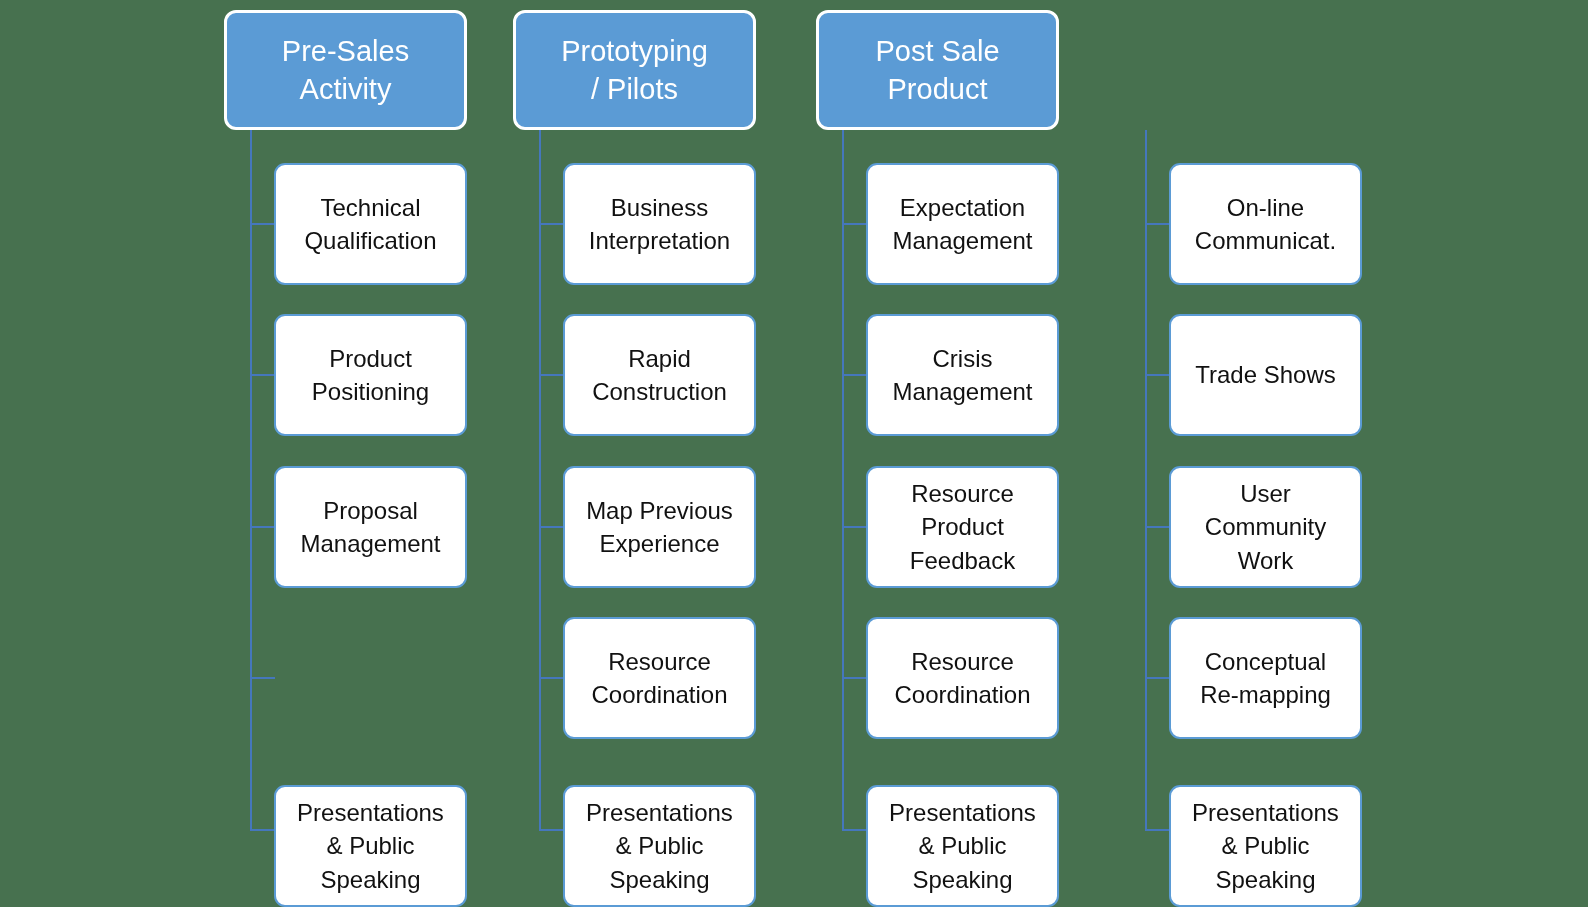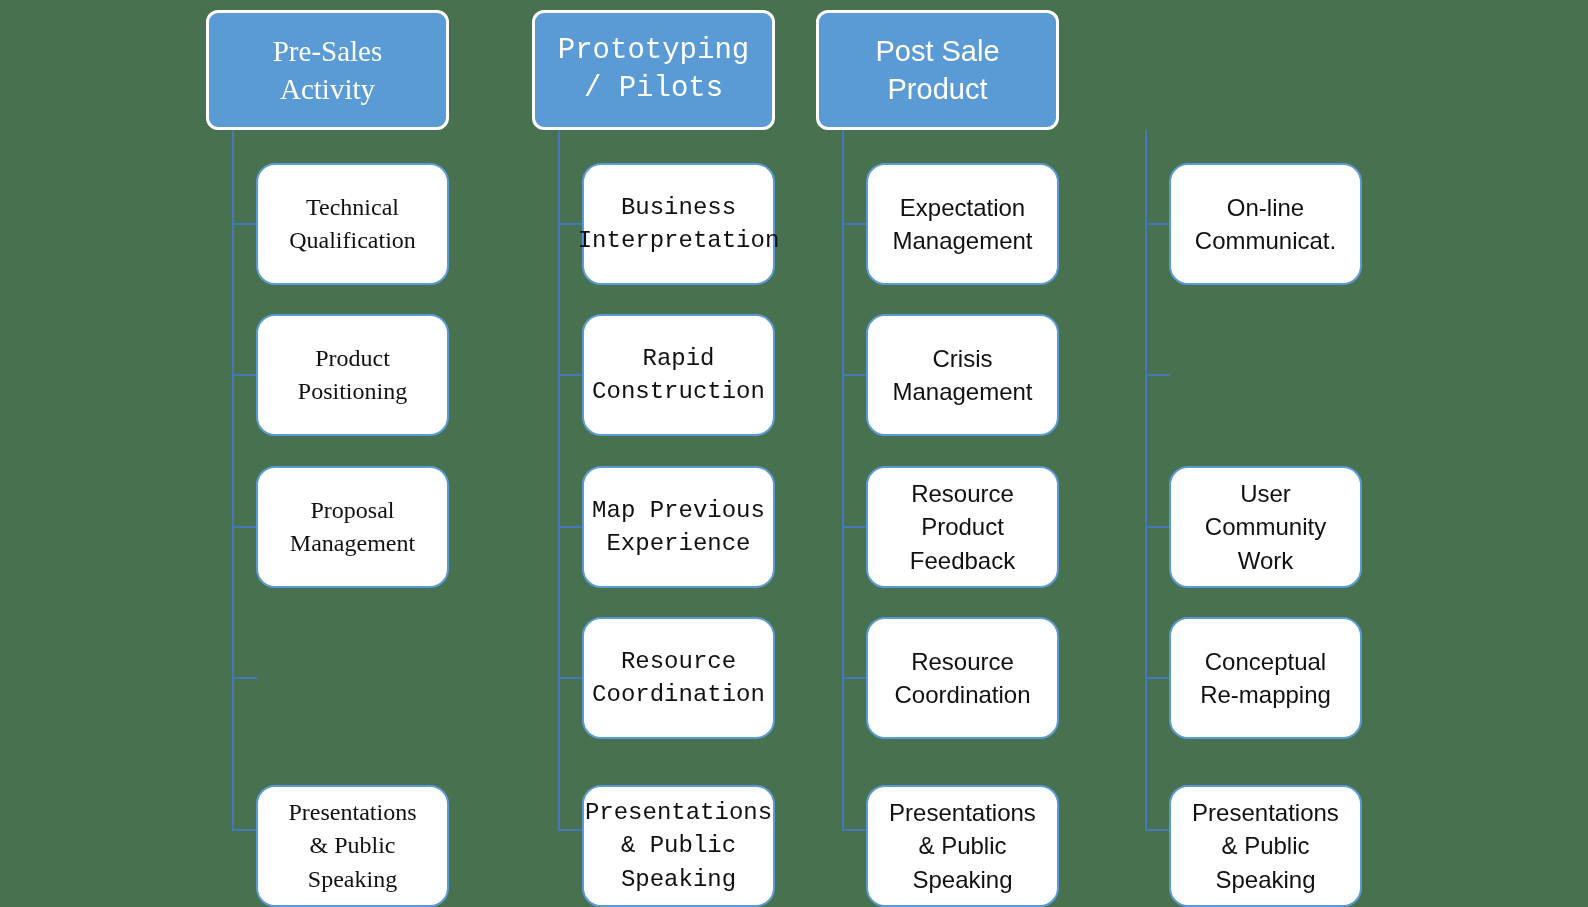--- a/index.html
+++ b/index.html
@@ -5,22 +5,22 @@
   html, body { margin: 0; padding: 0; }
   .canvas {
     position: relative;
     width: 1588px;
     height: 907px;
     background: var(--background, #47714F);
     font-family: "Liberation Sans", sans-serif;
     overflow: hidden;
   }
   .column { position: absolute; top: 0; width: 303px; height: 907px; }
-  .col-0 { left: 206px; font-family: Liberation Serif, serif; }
-  .col-1 { left: 532px; font-family: Liberation Mono, monospace; }
+  .col-0 { left: 224px; }
+  .col-1 { left: 513px; }
   .col-2 { left: 816px; }
   .col-3 { left: 1119px; }
 
   .header {
     position: absolute; left: 0; top: 10px;
     width: 243px; height: 120px;
     box-sizing: border-box;
     background: var(--accent, #5B9BD5);
     border: 3px solid var(--header_border, #FFFFFF);
     border-radius: 12px;
@@ -43,21 +43,21 @@
   }
   .b0 { top: 223px; } .b1 { top: 374px; } .b2 { top: 526px; }
   .b3 { top: 677px; } .b4 { top: 829px; }
 
   .node {
     position: absolute; left: 50px;
     width: 193px; height: 122px;
     box-sizing: border-box;
     background: var(--node_fill, #FFFFFF);
     border: 2.6px solid var(--node_border, #5B9BD5);
-    border-radius: 19px;
+    border-radius: 11px;
     color: var(--node_text, #111111);
     display: flex; align-items: center; justify-content: center;
     text-align: center;
     font-size: 24px; line-height: 1.38;
     white-space: pre-line;
   }
   .n0 { top: 163px; } .n1 { top: 314px; } .n2 { top: 466px; }
   .n3 { top: 617px; } .n4 { top: 769px; margin-top: 16px; }
 </style>
 </head>
@@ -132,20 +132,21 @@
 
   <div class="column col-3">
     <div class="trunk"></div>
     <div class="branch b0"></div>
     <div class="branch b1"></div>
     <div class="branch b2"></div>
     <div class="branch b3"></div>
     <div class="branch b4"></div>
     <div class="node n0">On-line
 Communicat.</div>
+    <div class="node n1">Trade Shows</div>
     <div class="node n2">User
 Community
 Work</div>
     <div class="node n3">Conceptual
 Re-mapping</div>
     <div class="node n4">Presentations
 &amp; Public
 Speaking</div>
   </div>
 

